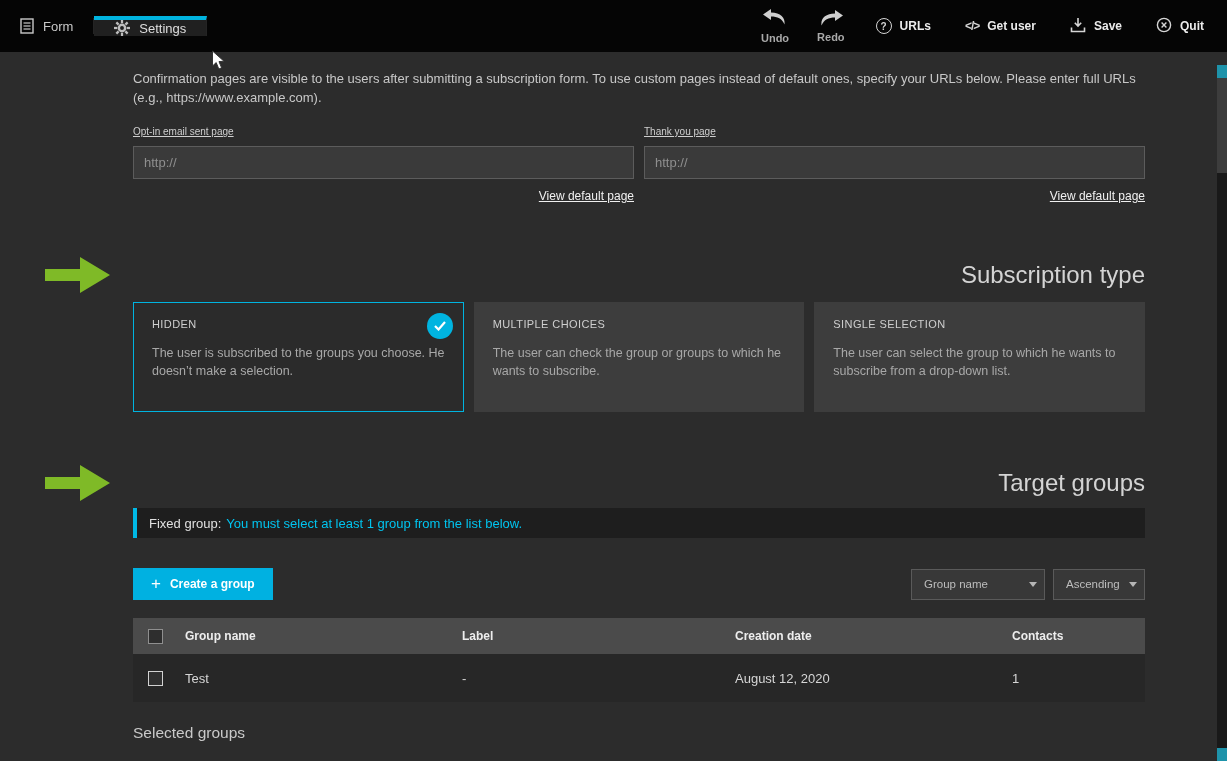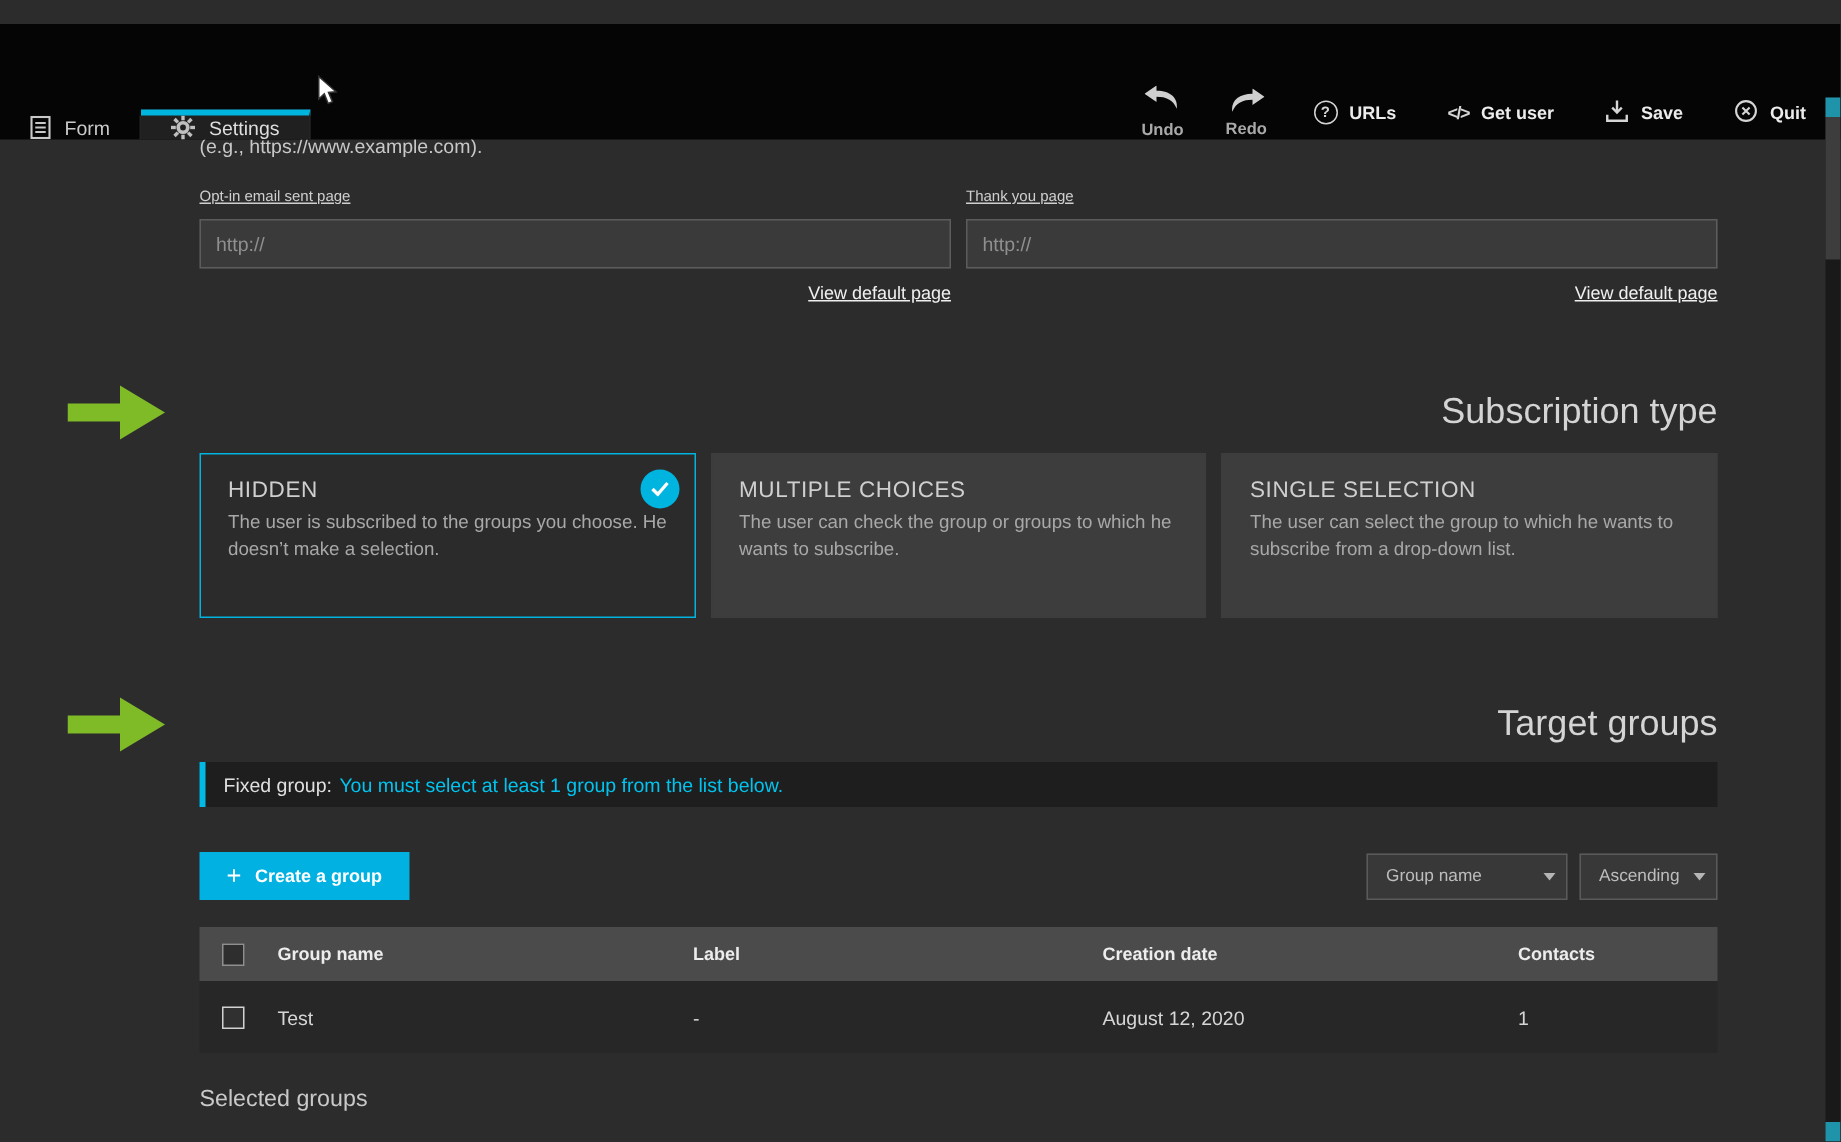--- a/index.html
+++ b/index.html
@@ -6,22 +6,22 @@
   html,body { width:1227px; height:761px; overflow:hidden; }
   body {
     font-family: "Liberation Sans", "DejaVu Sans", sans-serif;
     background:#2c2c2c;
     position:relative;
     color:#d6d6d6;
   }
 
   
   .topbar {
-    position:absolute; top:16px; left:0; width:1227px; height:77px;
-    background:#050505; display:flex; align-items:flex-end; z-index:20;
+    position:absolute; top:0; left:0; width:1227px; height:52px;
+    background:#050505; display:flex; align-items:center; z-index:20;
   }
   .tab {
     display:flex; align-items:center; gap:9px; padding:0 20px;
     color:#c9c9c9; font-size:13px; border-right:1px solid #242424; cursor:pointer;
   }
   .tab .ic { display:flex; align-items:center; }
   .tab.active {
     background:#202020; border-top:4px solid #00b4e0; color:#dedede;
   }
   .actions { margin-left:auto; display:flex; align-items:stretch; padding-right:6px; }
@@ -66,21 +66,21 @@
   .section-head { margin-top:56px; position:relative; }
   .section-head h2 { font-size:24px; font-weight:normal; color:#d4d4d4; line-height:30px;text-align:right; }
   .green-arrow { position:absolute; left:-88px; top:-7px; }
 
   .cards-row { display:flex; gap:10px; margin-top:12px; }
   .card {
     flex:1; background:#3d3d3d; border:1px solid #3d3d3d;
     padding:15px 18px; position:relative; min-height:110px; cursor:pointer;
   }
   .card.selected { background:#2b2b2b; border-color:#00b4e0; }
-  .card-title { font-size:15px; letter-spacing:.4px; color:#cfcfcf; margin-bottom:4px; }
+  .card-title { font-size:11px; letter-spacing:.4px; color:#cfcfcf; margin-bottom:14px; }
   .card-desc { font-size:12.5px; color:#a8a8a8; line-height:18px; }
   .check-badge {
     position:absolute; top:10px; right:10px; width:26px; height:26px; border-radius:50%;
     background:#00b4e0; display:flex; align-items:center; justify-content:center;
   }
 
   .notice {
     margin-top:10px; height:30px; background:#1e1e1e; border-left:4px solid #00b9e6;
     display:flex; align-items:center; padding-left:12px; font-size:13px; gap:5px;
   }

